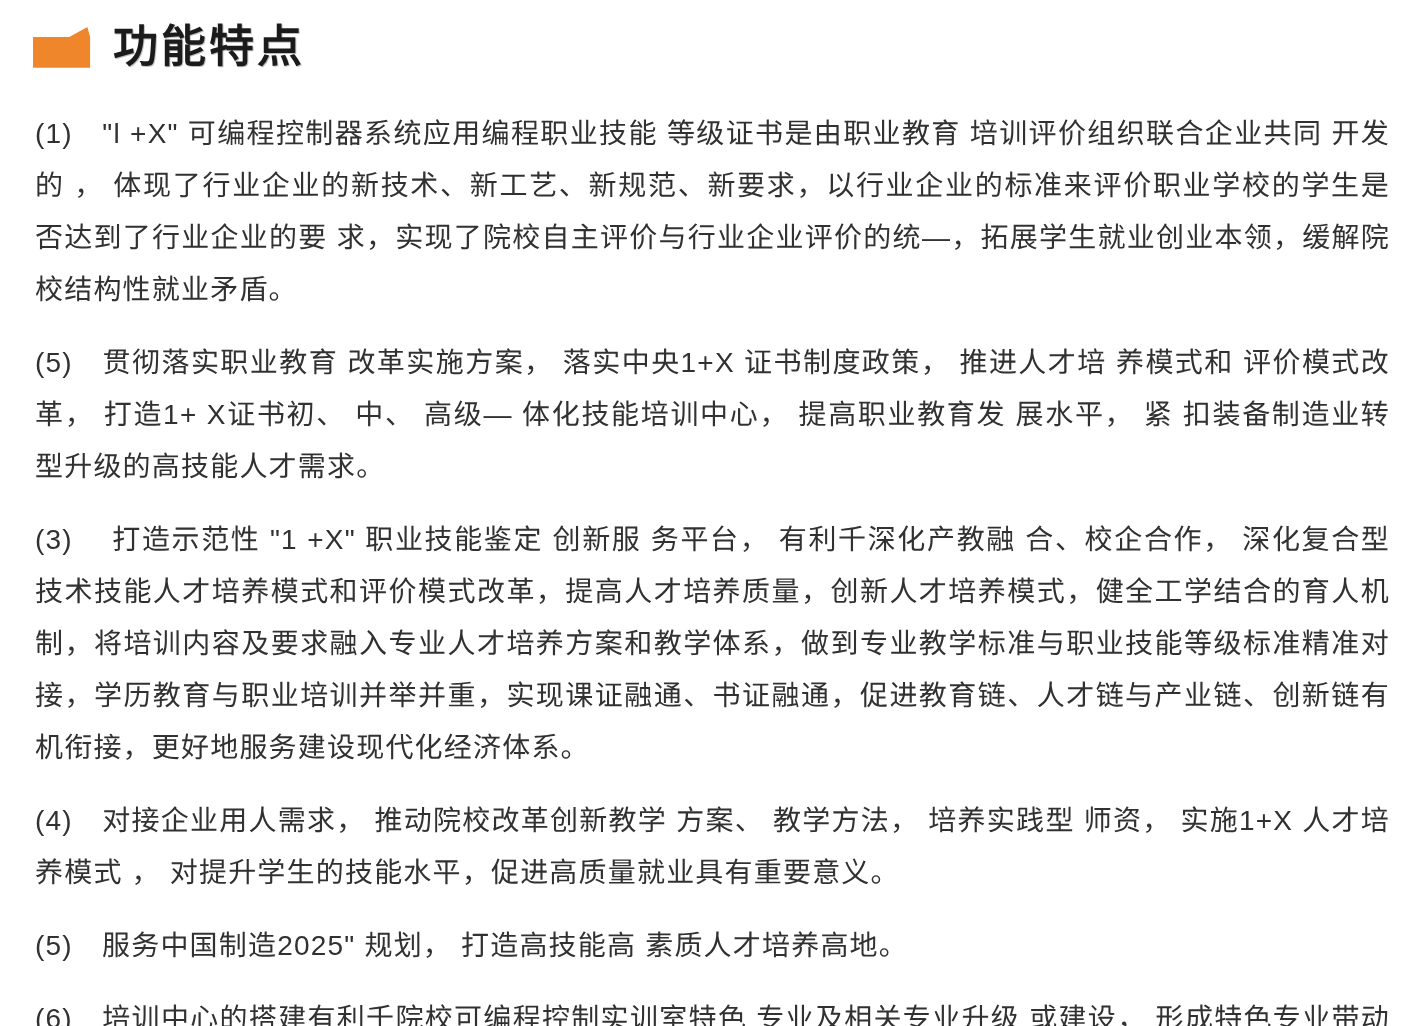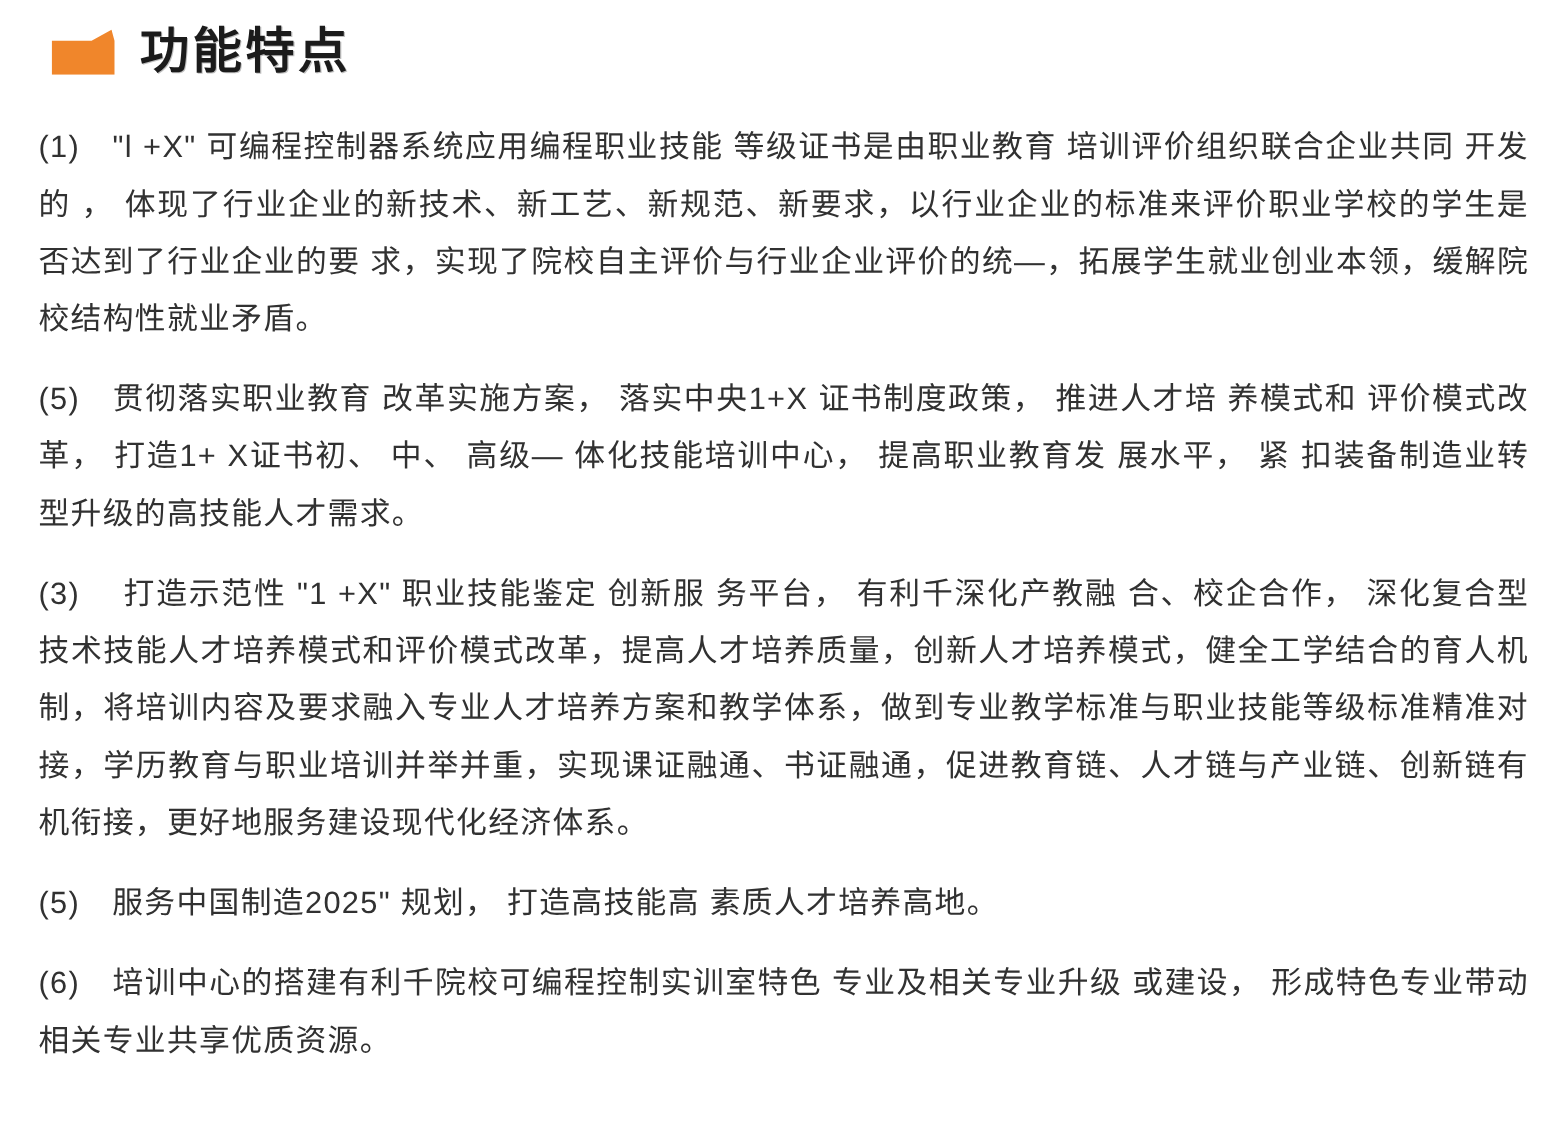--- a/index.html
+++ b/index.html
@@ -10,21 +10,21 @@
   .page {
     position: relative;
     width: 1425px;
     height: 1026px;
     background: #ffffff;
     overflow: hidden;
   }
   .header {
     display: flex;
     align-items: center;
-    padding: 22px 0 0 47px;
+    padding: 22px 0 0 33px;
     gap: 22px;
   }
   .flag-icon {
     width: 58px;
     height: 42px;
     flex: 0 0 auto;
     display: block;
   }
   .page-title {
     font-size: 45px;
@@ -56,17 +56,18 @@
     <svg class="flag-icon" viewBox="0 0 64 46" aria-hidden="true">
       <polygon points="0,12 40,12 60,1 63,12 63,46 0,46" fill="#F0862B"></polygon>
     </svg>
     <h1 class="page-title">功能特点</h1>
   </header>
 
   <main class="content">
     <p class="para">(1)　"l +X" 可编程控制器系统应用编程职业技能 等级证书是由职业教育 培训评价组织联合企业共同 开发的 ， 体现了行业企业的新技术、新工艺、新规范、新要求，以行业企业的标准来评价职业学校的学生是否达到了行业企业的要 求，实现了院校自主评价与行业企业评价的统—，拓展学生就业创业本领，缓解院校结构性就业矛盾。</p>
     <p class="para">(5)　贯彻落实职业教育 改革实施方案， 落实中央1+X 证书制度政策， 推进人才培 养模式和 评价模式改革， 打造1+ X证书初、 中、 高级— 体化技能培训中心， 提高职业教育发 展水平， 紧 扣装备制造业转型升级的高技能人才需求。</p>
     <p class="para">(3)　 打造示范性 "1 +X" 职业技能鉴定 创新服 务平台， 有利千深化产教融 合、校企合作， 深化复合型技术技能人才培养模式和评价模式改革，提高人才培养质量，创新人才培养模式，健全工学结合的育人机制，将培训内容及要求融入专业人才培养方案和教学体系，做到专业教学标准与职业技能等级标准精准对接，学历教育与职业培训并举并重，实现课证融通、书证融通，促进教育链、人才链与产业链、创新链有机衔接，更好地服务建设现代化经济体系。</p>
+    <p class="para">(4)　对接企业用人需求， 推动院校改革创新教学 方案、 教学方法， 培养实践型 师资， 实施1+X 人才培 养模式 ， 对提升学生的技能水平，促进高质量就业具有重要意义。</p>
     <p class="para">(5)　服务中国制造2025" 规划， 打造高技能高 素质人才培养高地。</p>
     <p class="para">(6)　培训中心的搭建有利千院校可编程控制实训室特色 专业及相关专业升级 或建设， 形成特色专业带动相关专业共享优质资源。</p>
   </main>
 
 </div>
 
 </body></html>

